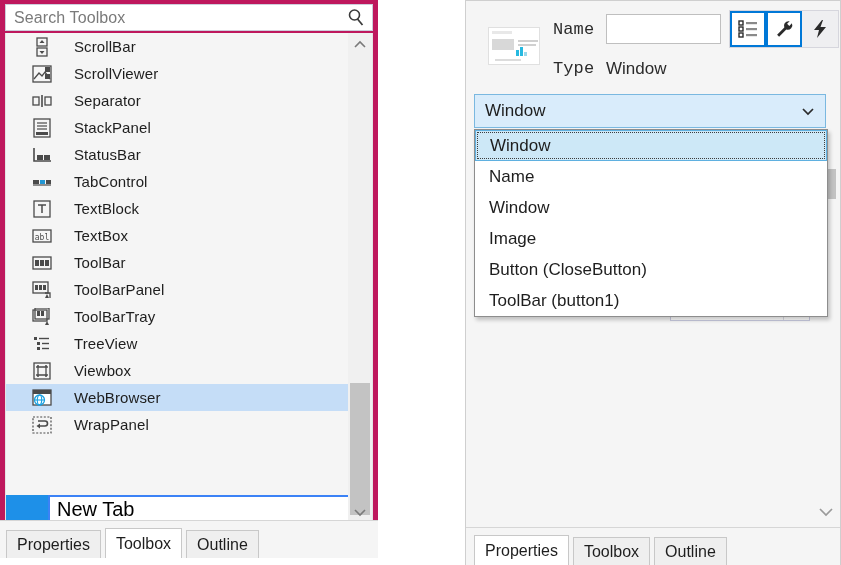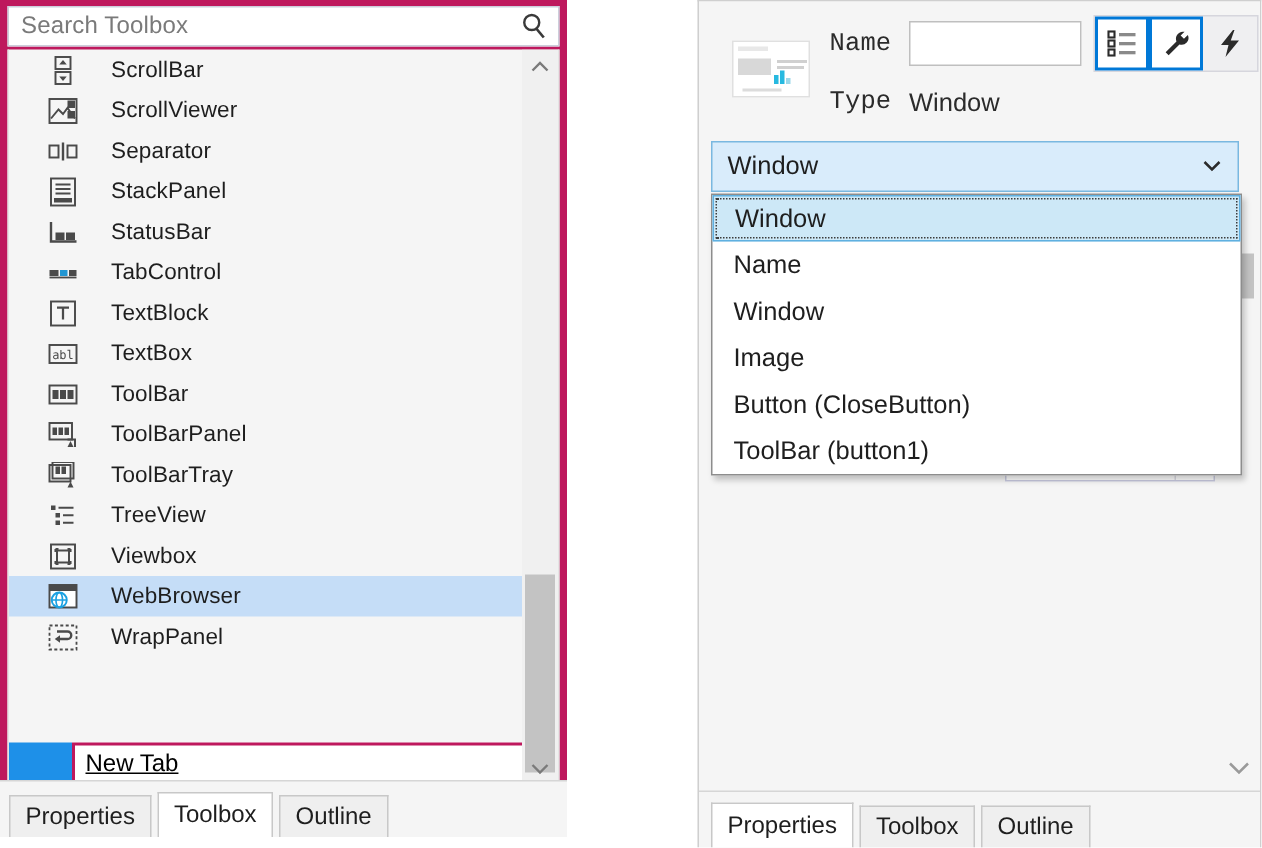--- a/index.html
+++ b/index.html
@@ -51,23 +51,23 @@
     white-space: nowrap; letter-spacing: .1px;
   }
 
   
   .tb-newtab {
     position: absolute; left: 0; bottom: 0; width: 344px; height: 29px;
     display: flex; align-items: stretch; background: #f5f5f5;
   }
   .tb-newtab .swatch { width: 42px; background: #1e90e8; flex: none; }
   .tb-newtab .editor {
-    flex: 1; background: #ffffff; border: 2px solid #be185d;
+    flex: 1; background: #ffffff; border: 2px solid #3b82f6;
     display: flex; align-items: center; padding-left: 7px;
-    font-size: 16px; color: #000000; text-decoration: underline;
+    font-size: 20px; color: #000000;
   }
 
   
   .vsb {
     position: absolute; right: 0; top: 0; width: 24px; height: 100%;
     background: #f0f0f0;
   }
   .vsb .arrow {
     position: absolute; left: 0; width: 24px; height: 24px;
     display: flex; align-items: center; justify-content: center;

